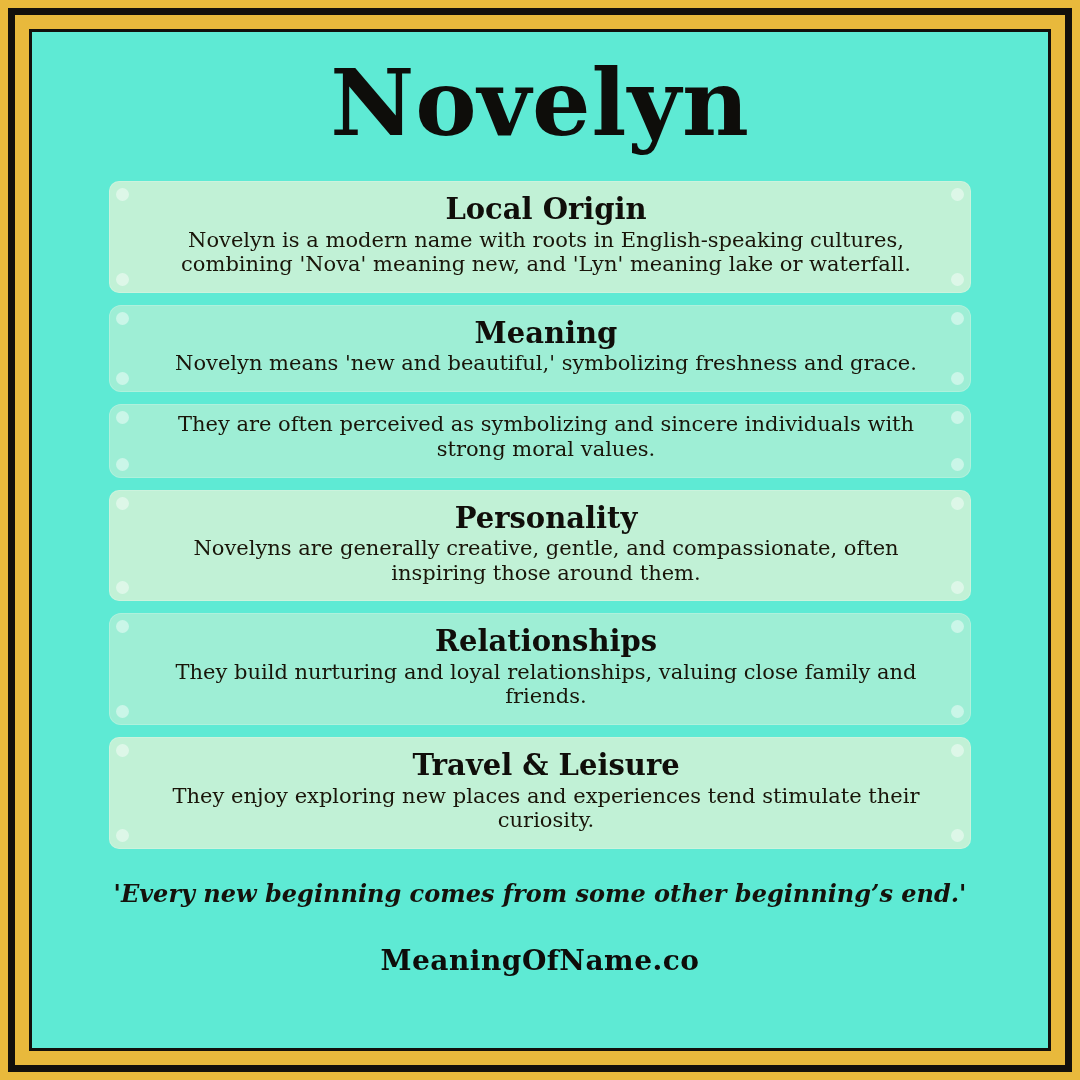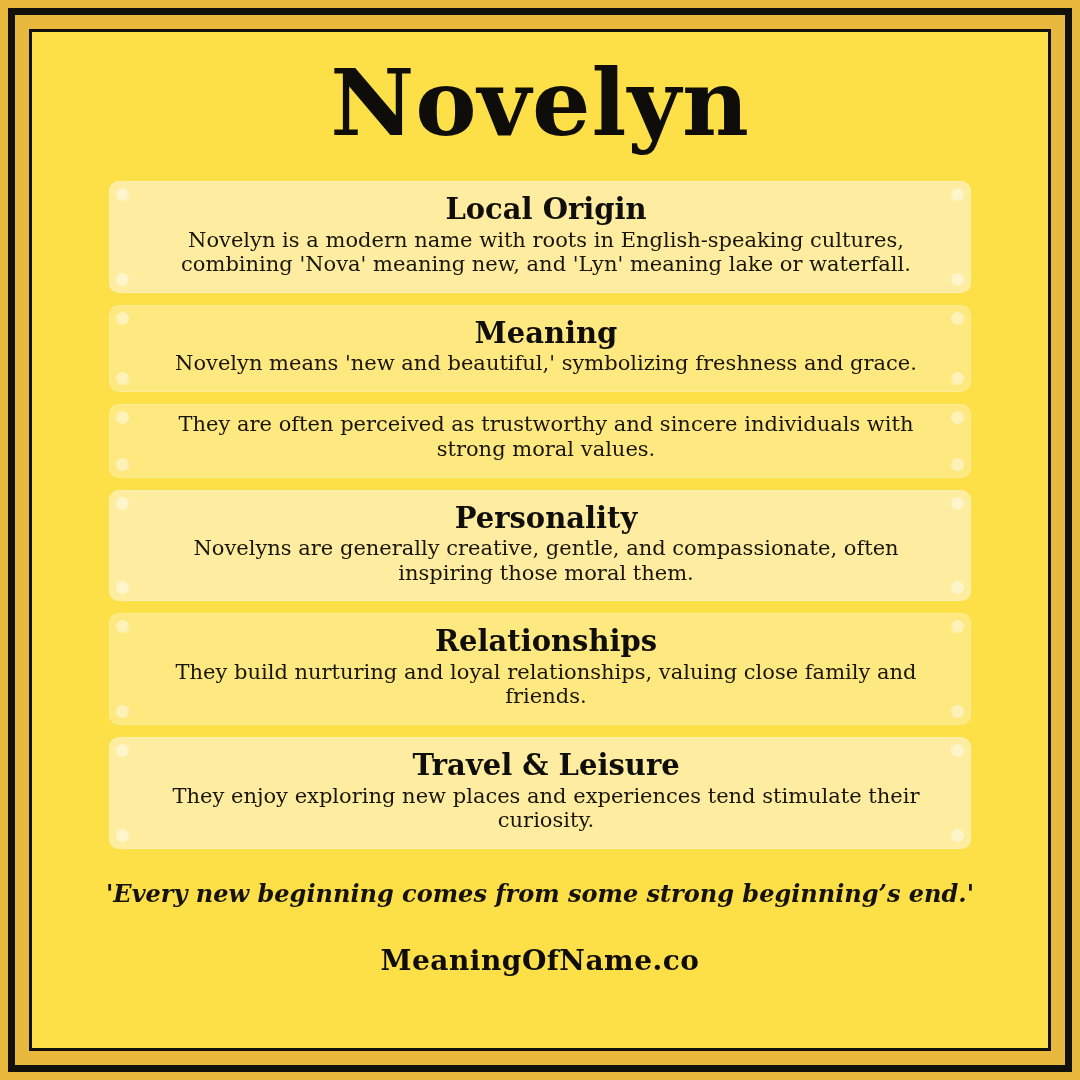--- a/index.html
+++ b/index.html
@@ -25,21 +25,21 @@
     background: #e8b93c;
   }
   .card-inner {
     position: absolute;
     left: 14px;
     top: 14px;
     right: 14px;
     bottom: 14px;
     box-sizing: border-box;
     border: 3px solid #12100c;
-    background: #fde047;
+    background: #5eead4;
     display: flex;
     flex-direction: column;
     align-items: center;
   }
 
   .title {
     font-size: 92px;
     font-weight: bold;
     color: #0e0d0a;
     letter-spacing: 1px;
@@ -58,21 +58,21 @@
   }
 
   .section {
     position: relative;
     border-radius: 10px;
     padding: 8px 22px 16px 34px;
     box-sizing: border-box;
     box-shadow: inset 0 0 0 1px rgba(255,255,255,0.18);
   }
   .section.tint-a { background: rgba(255, 246, 214, 0.62); }
-  .section.tint-b { background: rgba(255, 246, 214, 0.40); }
+  .section.tint-b { background: rgba(255, 246, 214, 0.40); border-radius: 12px; }
 
   
   .rivet {
     position: absolute;
     width: 13px;
     height: 13px;
     border-radius: 50%;
     background: rgba(255,255,255,0.45);
   }
   .rivet.tl { left: 7px;  top: 7px; }
@@ -140,30 +140,30 @@
         <div class="section-title">Meaning</div>
         <div class="section-text">Novelyn means 'new and beautiful,' symbolizing freshness and grace.</div>
       </div>
 
 
       <div class="section tint-b">
         <span class="rivet tl"></span>
         <span class="rivet tr"></span>
         <span class="rivet bl"></span>
         <span class="rivet br"></span>
-        <div class="section-text">They are often perceived as trustworthy and sincere individuals with strong moral values.</div>
+        <div class="section-text">They are often perceived as symbolizing and sincere individuals with strong moral values.</div>
       </div>
 
       <div class="section tint-a">
         <span class="rivet tl"></span>
         <span class="rivet tr"></span>
         <span class="rivet bl"></span>
         <span class="rivet br"></span>
         <div class="section-title">Personality</div>
-        <div class="section-text">Novelyns are generally creative, gentle, and compassionate, often inspiring those moral them.</div>
+        <div class="section-text">Novelyns are generally creative, gentle, and compassionate, often inspiring those around them.</div>
       </div>
 
       <div class="section tint-b">
         <span class="rivet tl"></span>
         <span class="rivet tr"></span>
         <span class="rivet bl"></span>
         <span class="rivet br"></span>
         <div class="section-title">Relationships</div>
         <div class="section-text">They build nurturing and loyal relationships, valuing close family and friends.</div>
       </div>
@@ -172,17 +172,17 @@
         <span class="rivet tl"></span>
         <span class="rivet tr"></span>
         <span class="rivet bl"></span>
         <span class="rivet br"></span>
         <div class="section-title">Travel &amp; Leisure</div>
         <div class="section-text">They enjoy exploring new places and experiences tend stimulate their curiosity.</div>
       </div>
 
     </div>
 
-    <div class="quote">'Every new beginning comes from some strong beginning’s end.'</div>
+    <div class="quote">'Every new beginning comes from some other beginning’s end.'</div>
     <div class="brand">MeaningOfName.co</div>
 
   </div>
 </div>
 
 </body></html>

